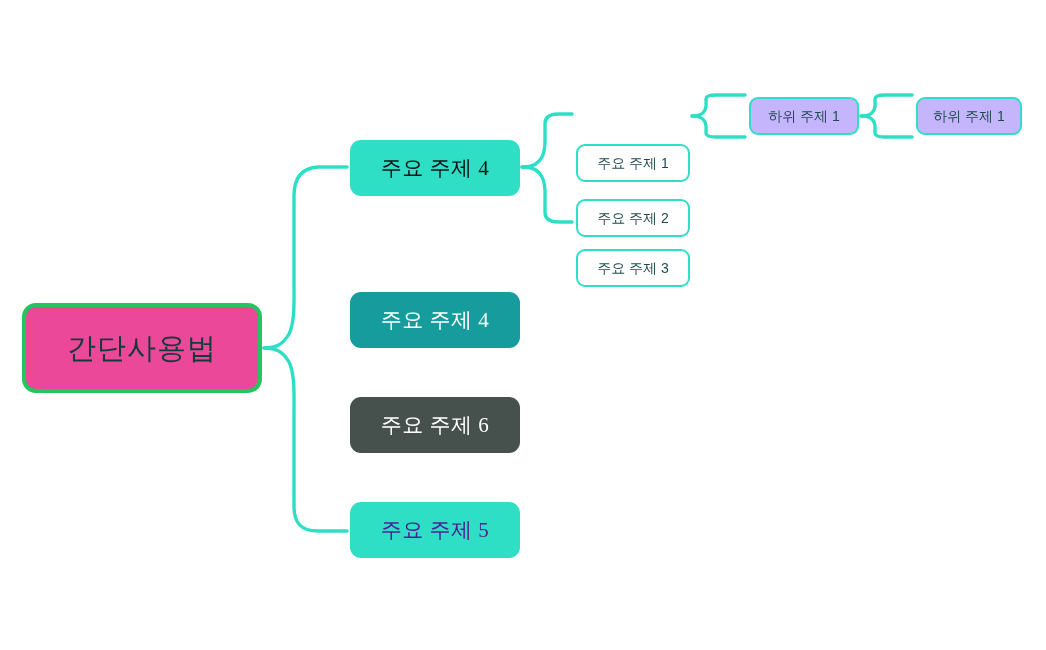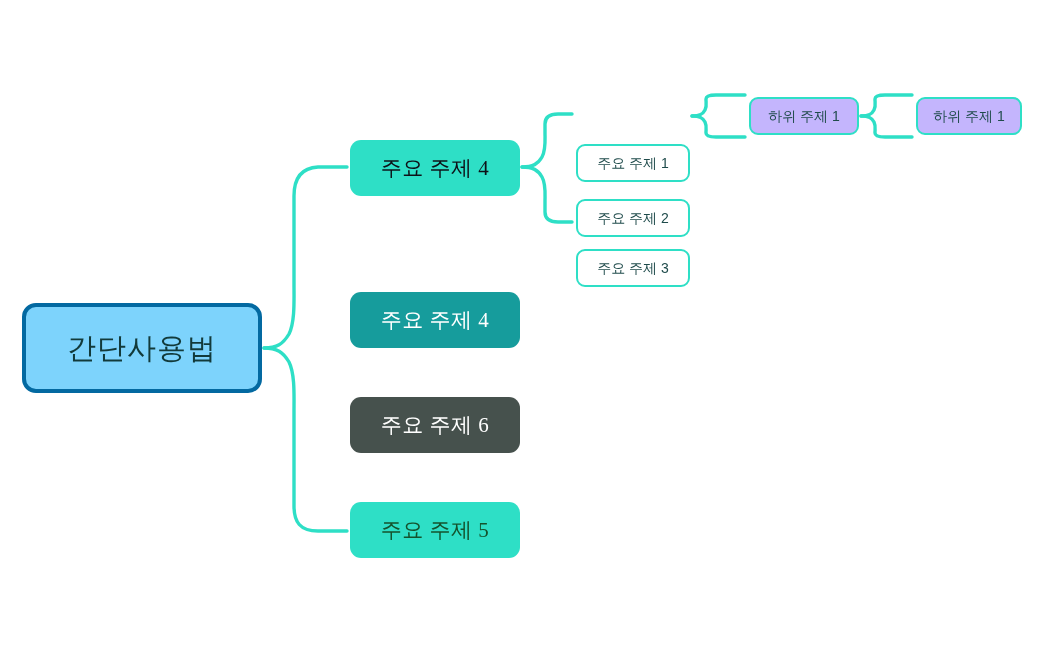--- a/index.html
+++ b/index.html
@@ -39,42 +39,42 @@
     text-align: center;
     white-space: nowrap;
     line-height: 1;
   }
   
   .node-root {
     left: 22px;
     top: 303px;
     width: 240px;
     height: 90px;
-    border: 4px solid #0369a1;
+    border: 4px solid #22c55e;
     border-radius: 14px;
-    background: #7dd3fc;
+    background: #ec4899;
     color: #123a3a;
     font-size: 29px;
     letter-spacing: 1px;
   }
   
   .node-main {
     left: 350px;
     width: 170px;
     height: 56px;
     border-radius: 11px;
     border: none;
     font-size: 21px;
     letter-spacing: 0.5px;
     font-family: Liberation Serif, serif;
   }
   .node-main.m0 { top: 140px; background: #2edfc6; color: #0d1117; }
   .node-main.m1 { top: 292px; background: #169c9c; color: #ffffff; }
   .node-main.m2 { top: 397px; background: #46514d; color: #ffffff; text-align: right; }
-  .node-main.m3 { top: 502px; background: #2edfc6; color: #14532d; }
+  .node-main.m3 { top: 502px; background: #2edfc6; color: #4c1d95; }
   
   .node-sub {
     left: 576px;
     width: 114px;
     height: 38px;
     background: #ffffff;
     border: 2px solid #2edfc6;
     border-radius: 9px;
     color: #1f4b4b;
     font-size: 14px;

